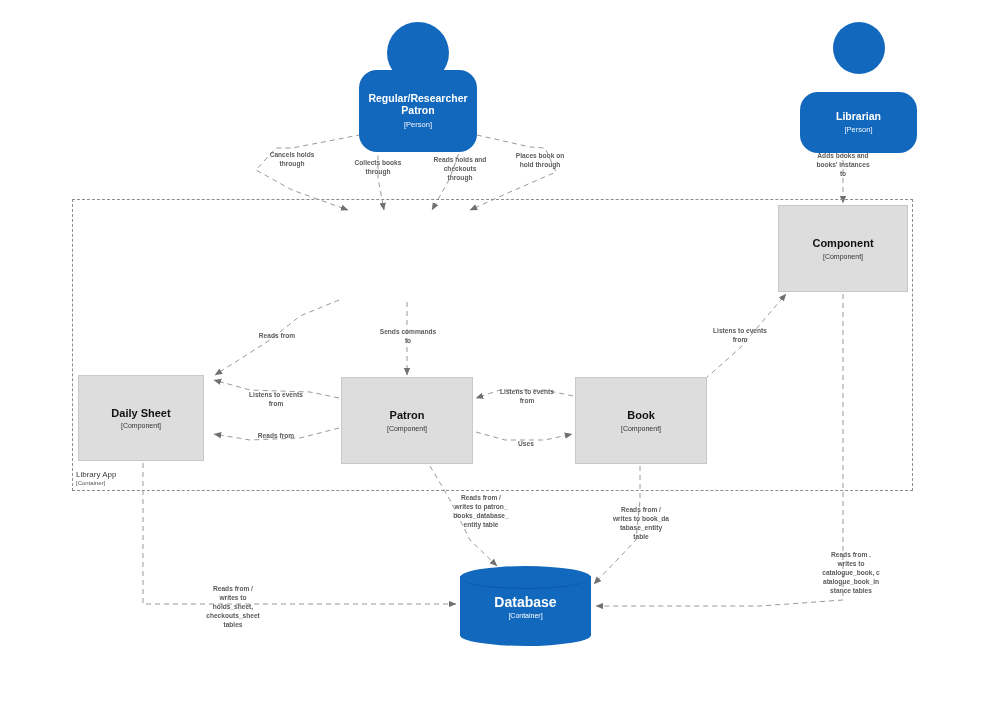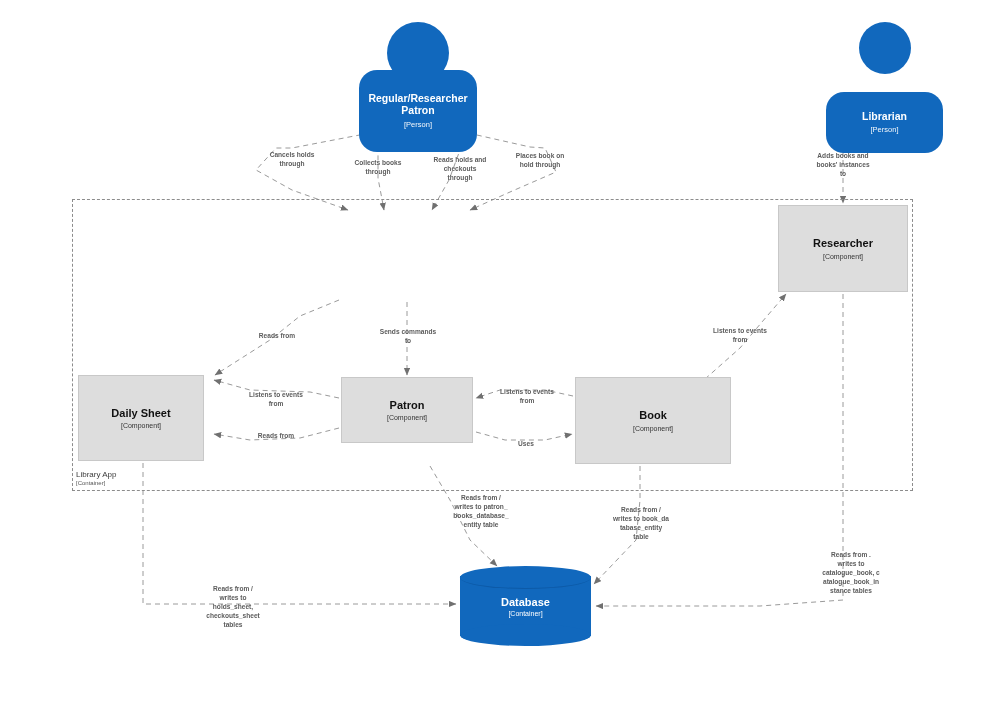--- a/index.html
+++ b/index.html
@@ -116,21 +116,21 @@
     width: 100%; height: 100%;
     display: flex;
     flex-direction: column;
     align-items: center;
     justify-content: center;
     color: #ffffff;
     text-align: center;
   }
   .db-label .d-name {
     font-weight: bold;
-    font-size: 11px;
+    font-size: 14px;
   }
   .db-label .d-tech {
     font-size: 7px;
     margin-top: 2px;
   }
 
   
   .boundary {
     position: absolute;
     border: 1px dashed #8c8c8c;
@@ -216,45 +216,45 @@
   </div>
 
   <div class="person" style="left:359px; top:22px; width:118px; height:108px;">
     <div class="head" style="width:62px; height:62px;"></div>
     <div class="body" style="top:48px; width:118px; height:82px; padding:0 7px;">
       <div class="p-name" style="font-size:10.5px;">Regular/Researcher Patron</div>
       <div class="p-tech">[Person]</div>
     </div>
   </div>
 
-  <div class="person" style="left:826px; top:22px; width:117px; height:110px;">
+  <div class="person" style="left:800px; top:22px; width:117px; height:110px;">
     <div class="head" style="width:52px; height:52px;"></div>
     <div class="body" style="top:70px; width:117px; height:61px; padding:0 7px;">
       <div class="p-name" style="font-size:10.5px;">Librarian</div>
       <div class="p-tech">[Person]</div>
     </div>
   </div>
 
 
   <div class="component" style="left:778px; top:205px; width:130px; height:87px;">
-    <div class="c-name">Researcher</div>
+    <div class="c-name">Component</div>
     <div class="c-tech">[Component]</div>
   </div>
 
   <div class="component" style="left:78px; top:375px; width:126px; height:86px;">
     <div class="c-name">Daily Sheet</div>
     <div class="c-tech">[Component]</div>
   </div>
 
-  <div class="component" style="left:341px; top:377px; width:132px; height:66px;">
+  <div class="component" style="left:341px; top:377px; width:132px; height:87px;">
     <div class="c-name">Patron</div>
     <div class="c-tech">[Component]</div>
   </div>
 
-  <div class="component" style="left:575px; top:377px; width:156px; height:87px;">
+  <div class="component" style="left:575px; top:377px; width:132px; height:87px;">
     <div class="c-name">Book</div>
     <div class="c-tech">[Component]</div>
   </div>
 
   <div class="database" style="left:460px; top:566px; width:131px; height:80px;">
     <div class="db-body"></div>
     <div class="db-bottom"></div>
     <div class="db-top"></div>
     <div class="db-label">
       <div class="d-name">Database</div>

